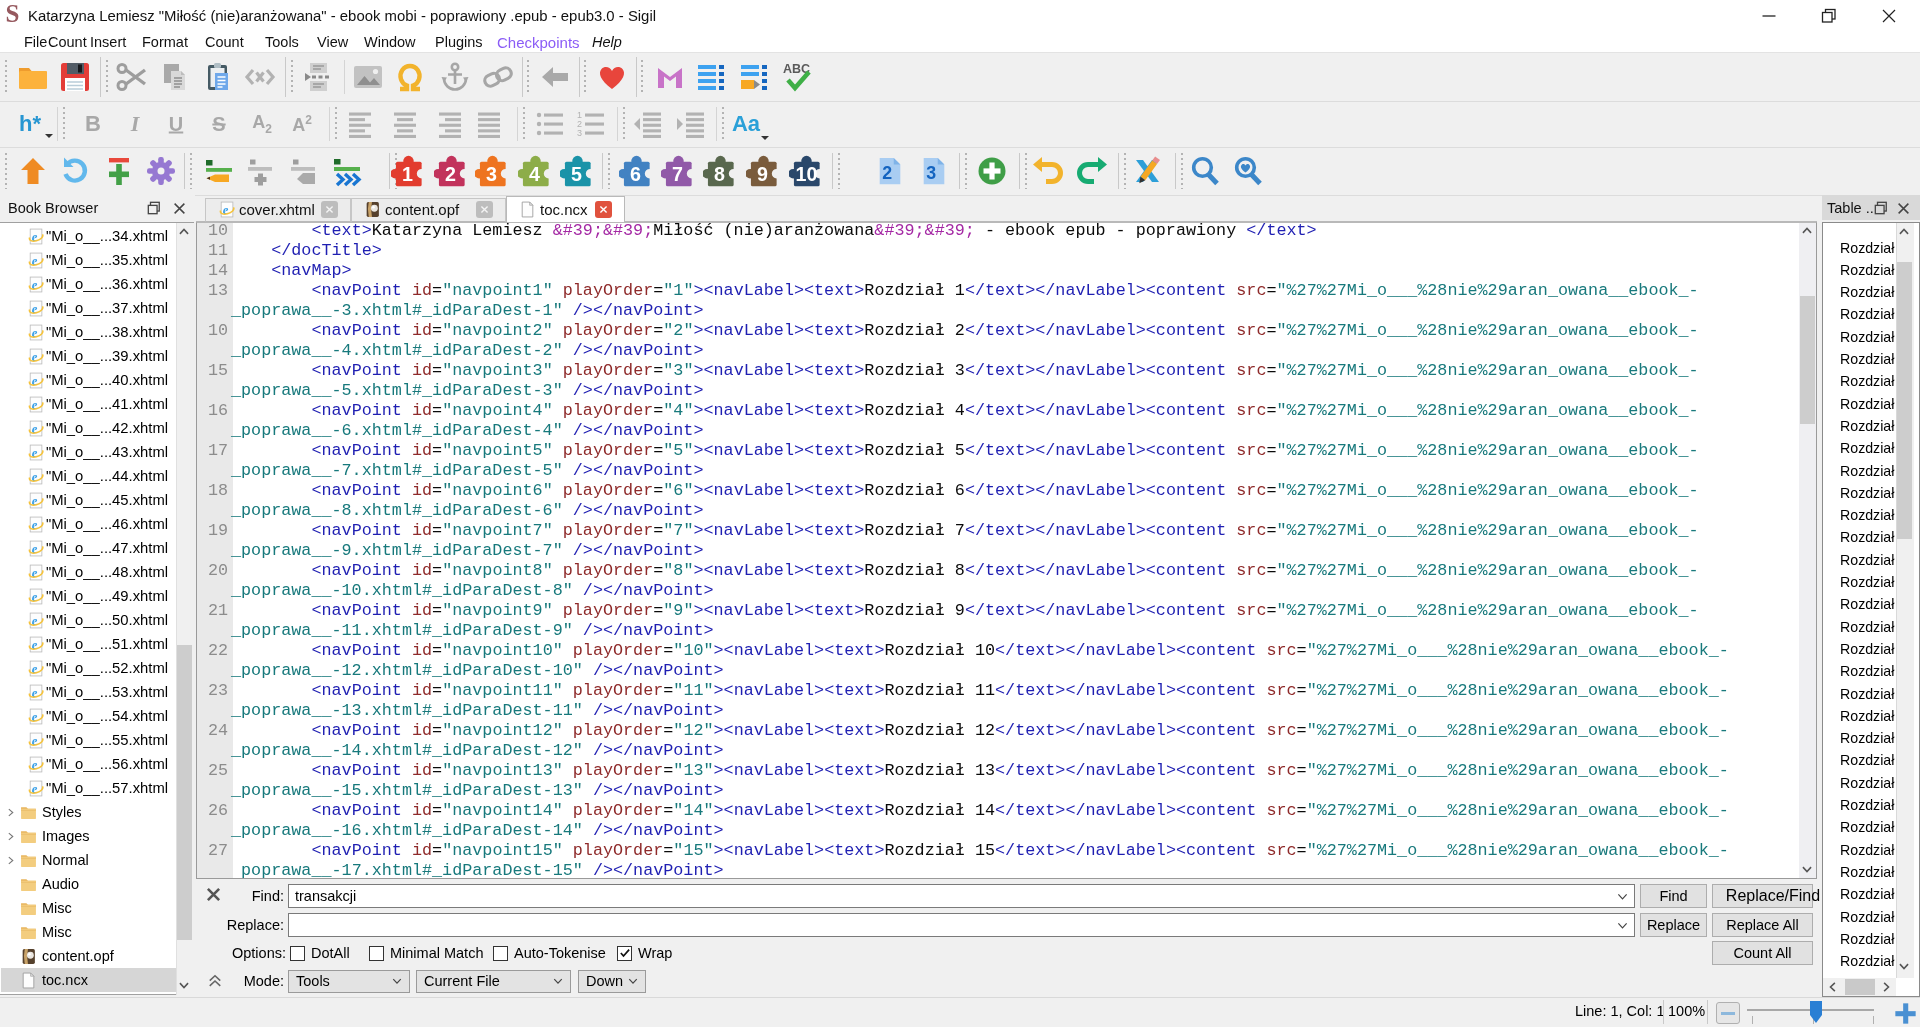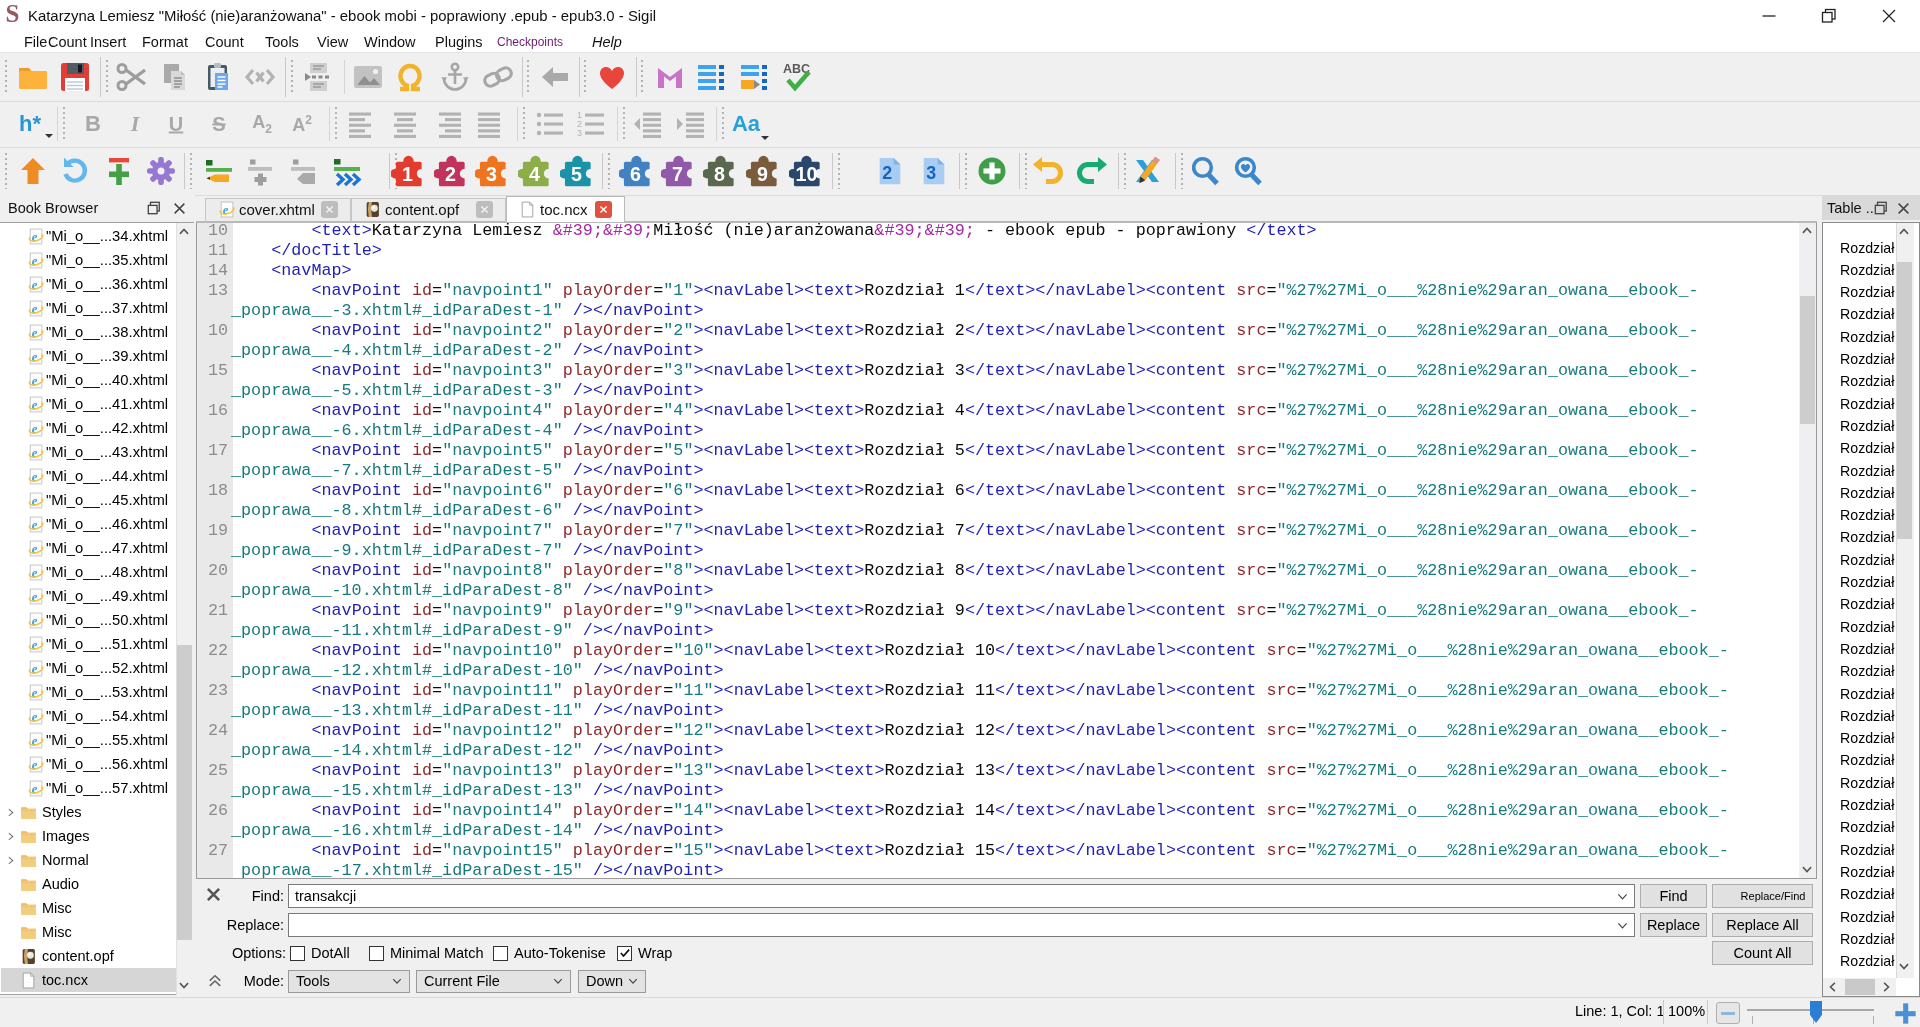--- a/index.html
+++ b/index.html
@@ -23,21 +23,21 @@
   </svg>
 <div class="ab tx " style="left:10px;top:42px;font-size:14.5px;color:#111;transform:translateY(-50%);margin-left:14px;">File</div>
 <div class="ab tx " style="left:48px;top:42px;font-size:14.5px;color:#111;transform:translateY(-50%);">Count</div>
 <div class="ab tx " style="left:90px;top:42px;font-size:14.5px;color:#111;transform:translateY(-50%);">Insert</div>
 <div class="ab tx " style="left:142px;top:42px;font-size:14.5px;color:#111;transform:translateY(-50%);">Format</div>
 <div class="ab tx " style="left:205px;top:42px;font-size:14.5px;color:#111;transform:translateY(-50%);">Count</div>
 <div class="ab tx " style="left:265px;top:42px;font-size:14.5px;color:#111;transform:translateY(-50%);">Tools</div>
 <div class="ab tx " style="left:317px;top:42px;font-size:14.5px;color:#111;transform:translateY(-50%);">View</div>
 <div class="ab tx " style="left:364px;top:42px;font-size:14.5px;color:#111;transform:translateY(-50%);">Window</div>
 <div class="ab tx " style="left:435px;top:42px;font-size:14.5px;color:#111;transform:translateY(-50%);">Plugins</div>
-<div class="ab tx " style="left:497px;top:42px;font-size:12px;color:#701a75;transform:translateY(-50%);">Checkpoints</div>
+<div class="ab tx " style="left:497px;top:42px;font-size:15px;color:#8b5cf6;transform:translateY(-50%);">Checkpoints</div>
 <div class="ab tx " style="left:592px;top:42px;font-size:14.5px;color:#111;transform:translateY(-50%);font-style:italic;">Help</div>
 <div class="ab " style="left:0px;top:53px;width:1920px;height:143px;background:#f0f0f0"></div>
 <div class="ab " style="left:0px;top:52px;width:1920px;height:1px;background:#e3e3e3"></div>
 <div class="ab " style="left:0px;top:101px;width:1920px;height:1px;background:#dcdcdc"></div>
 <div class="ab " style="left:0px;top:147px;width:1920px;height:1px;background:#dcdcdc"></div>
 <div class="ab " style="left:0px;top:195px;width:1920px;height:1px;background:#dcdcdc"></div>
 <svg class="ab" style="left:17.0px;top:61.0px" width="32" height="32" viewBox="0 0 32 32">
     <path d="M2 7 h10 l3 3.5 h15 v3 H2 z" fill="#ef9c2e"></path>
     <rect x="2" y="10" width="28" height="18" rx="1.5" fill="#fcb23c"></rect>
   </svg>
@@ -744,21 +744,21 @@
     <path d="M4 10 L16 23 L28 10" fill="none" stroke="#444" stroke-width="3.4"></path>
   </svg>
 <div class="ab tx " style="right:1636px;top:925px;font-size:14.5px;color:#000;transform:translateY(-50%);">Replace:</div>
 <div class="ab " style="left:288px;top:913px;width:1347px;height:24px;background:#fff;border:1px solid #7a7a7a;box-sizing:border-box"></div>
 <svg class="ab" style="left:1616.5px;top:919.5px" width="11" height="11" viewBox="0 0 32 32">
     <path d="M4 10 L16 23 L28 10" fill="none" stroke="#444" stroke-width="3.4"></path>
   </svg>
 <div class="ab " style="left:1640px;top:884px;width:67px;height:24px;background:#e1e1e1;border:1px solid #adadad;box-sizing:border-box"></div>
 <div class="ab" style="left:1640px;top:884px;width:67px;height:24px;display:flex;align-items:center;justify-content:center;font-size:14.5px;color:#000">Find</div>
 <div class="ab " style="left:1712px;top:884px;width:101px;height:24px;background:#e1e1e1;border:1px solid #adadad;box-sizing:border-box"></div>
-<div class="ab" style="left:1712px;top:884px;width:122px;height:24px;display:flex;align-items:center;justify-content:center;font-size:11px;color:#000">Replace/Find</div>
+<div class="ab" style="left:1712px;top:884px;width:122px;height:24px;display:flex;align-items:center;justify-content:center;font-size:16px;color:#000">Replace/Find</div>
 <div class="ab " style="left:1640px;top:913px;width:67px;height:24px;background:#e1e1e1;border:1px solid #adadad;box-sizing:border-box"></div>
 <div class="ab" style="left:1640px;top:913px;width:67px;height:24px;display:flex;align-items:center;justify-content:center;font-size:14.5px;color:#000">Replace</div>
 <div class="ab " style="left:1712px;top:913px;width:101px;height:24px;background:#e1e1e1;border:1px solid #adadad;box-sizing:border-box"></div>
 <div class="ab" style="left:1712px;top:913px;width:101px;height:24px;display:flex;align-items:center;justify-content:center;font-size:14.5px;color:#000">Replace All</div>
 <div class="ab " style="left:1712px;top:941px;width:101px;height:24px;background:#e1e1e1;border:1px solid #adadad;box-sizing:border-box"></div>
 <div class="ab" style="left:1712px;top:941px;width:101px;height:24px;display:flex;align-items:center;justify-content:center;font-size:14.5px;color:#000">Count All</div>
 <div class="ab tx " style="right:1634px;top:953px;font-size:14.5px;color:#000;transform:translateY(-50%);">Options:</div>
 <div class="ab " style="left:290px;top:946px;width:15px;height:15px;background:#fff;border:1px solid #333;box-sizing:border-box"></div>
 <div class="ab tx " style="left:311px;top:953px;font-size:14.5px;color:#000;transform:translateY(-50%);">DotAll</div>
 <div class="ab " style="left:369px;top:946px;width:15px;height:15px;background:#fff;border:1px solid #333;box-sizing:border-box"></div>

